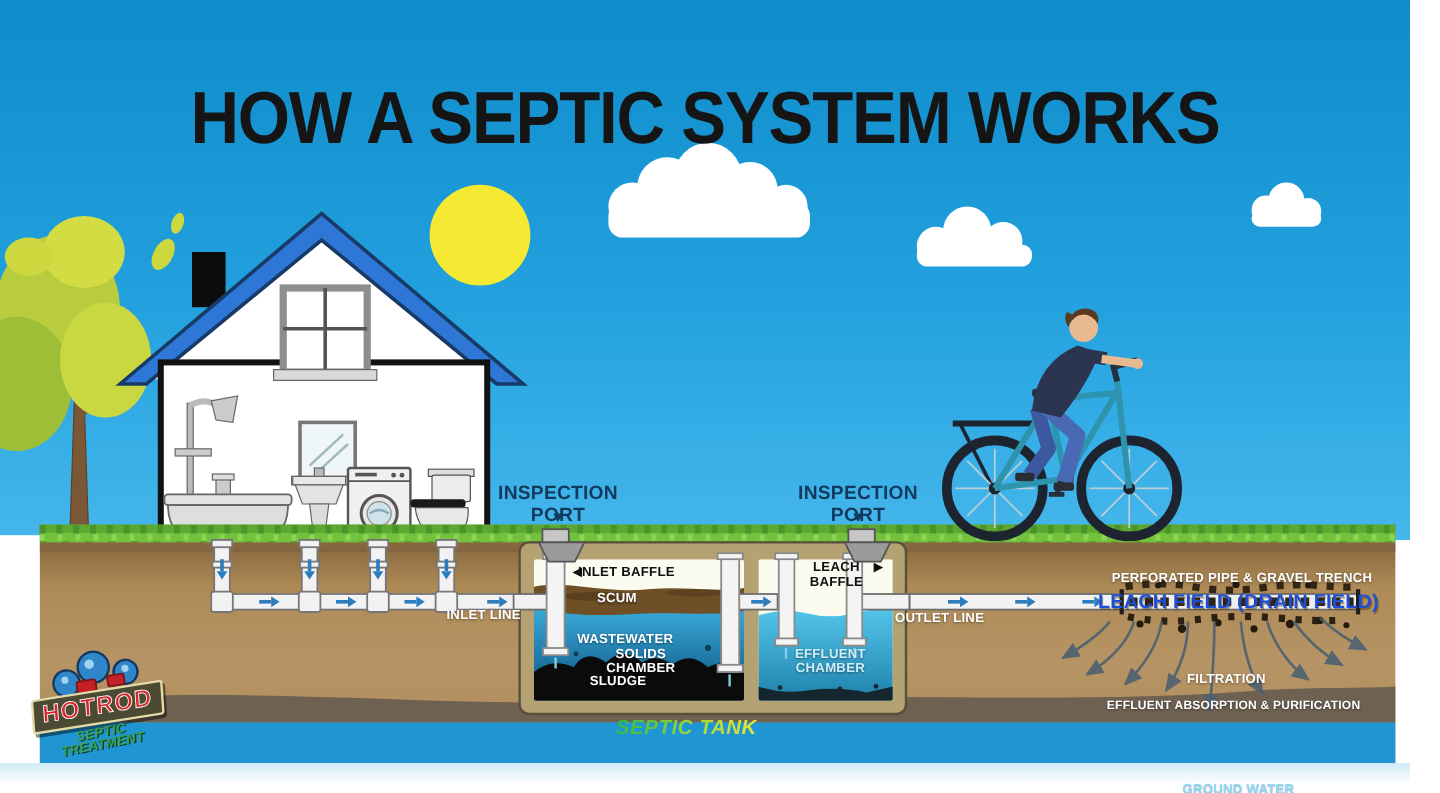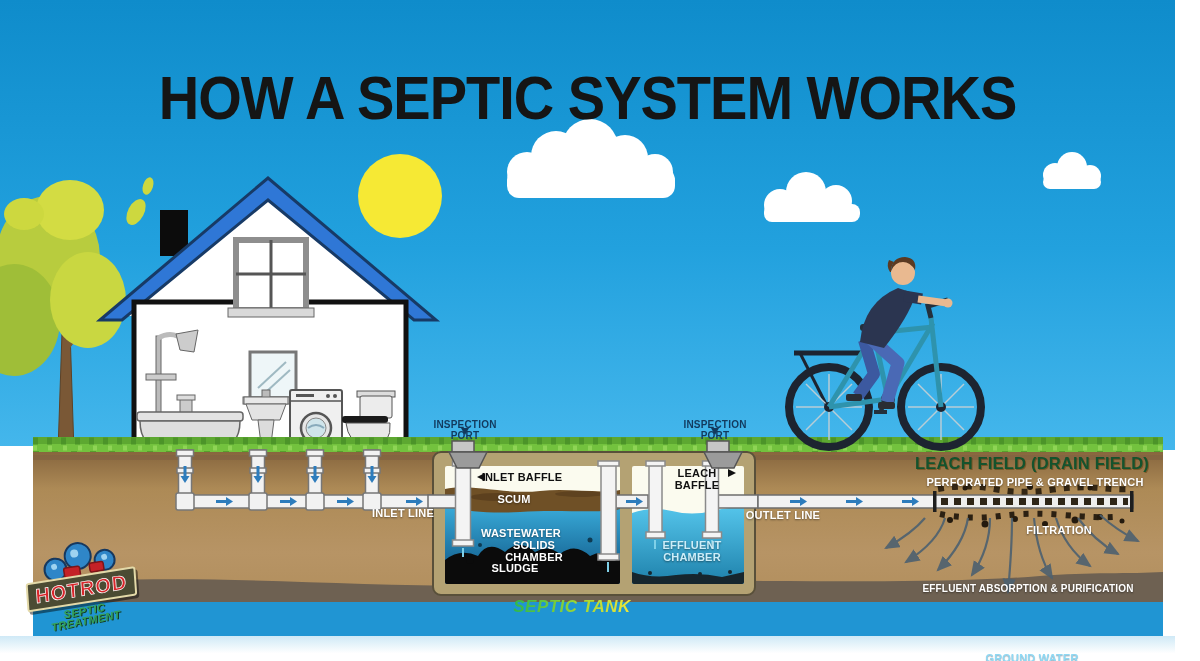--- a/index.html
+++ b/index.html
@@ -7,29 +7,29 @@
           font-family:"Liberation Sans",sans-serif;}
   .scene{position:absolute;left:0;top:0;}
   .title{position:absolute;top:62px;left:0;width:100%;margin:0;text-align:center;
          font:900 56px "Liberation Sans",sans-serif;color:#151515;letter-spacing:-1px;
          transform:scaleY(1.1);transform-origin:top center;}
   .lbl{position:absolute;transform:translateX(-50%);font:bold 11px "Liberation Sans",sans-serif;
        color:#fff;text-align:center;line-height:1.12;white-space:nowrap;
        text-shadow:0 1px 2px rgba(0,0,0,.45);letter-spacing:.2px;}
   .lbl span{display:block;}
   .dark{color:#101010;text-shadow:none;}
-  .navy{color:#123a5e;text-shadow:none;font-size:10px;margin-top:16px;}
+  .navy{color:#123a5e;text-shadow:none;font-size:16px;}
   .cyan{color:#cdeef9;}
   .sz10{font-size:10px;}
   .caption{font:900 17px "Liberation Sans",sans-serif;font-style:italic;letter-spacing:.5px;
            background:linear-gradient(90deg,#2eb84a,#9ed735 55%,#efe63a);
            -webkit-background-clip:text;background-clip:text;color:#9ed735;
            -webkit-text-fill-color:transparent;text-shadow:none;}
-  .leach-title{font:900 16.5px "Liberation Sans",sans-serif;color:#14532d;
-               text-shadow:1px 1px 0 rgba(80,50,0,.45);}
+  .leach-title{font:900 16.5px "Liberation Sans",sans-serif;color:#1d4ed8;
+               text-shadow:1px 1px 0 rgba(80,50,0,.45);margin-top:39px;}
   .gw{color:#8fd9f4;text-shadow:0 1px 1px rgba(0,40,70,.4);}
   .tri{position:absolute;width:0;height:0;}
   .tri-left{border-top:4px solid transparent;border-bottom:4px solid transparent;border-right:8px solid #101010;}
   .tri-right{border-top:4px solid transparent;border-bottom:4px solid transparent;border-left:8px solid #101010;}
   .tri-down{border-left:4px solid transparent;border-right:4px solid transparent;border-top:7px solid #123a5e;}
   .logo{position:absolute;left:18px;top:540px;width:124px;transform:rotate(-9deg);text-align:center;}
   .logo-chars{display:block;margin:0 auto -7px auto;}
   .logo-banner{display:inline-block;background:#4b4b33;border:2px solid #e3d9a8;border-radius:3px;
                padding:1px 7px;transform:skewX(-5deg);box-shadow:2px 3px 0 rgba(0,0,0,.45);}
   .logo-brand{font:900 20px "Liberation Sans",sans-serif;color:#d8262b;
@@ -396,21 +396,21 @@
   <span>CHAMBER</span>
 </div>
 
 <div class="lbl" style="left:403px;top:507px;">INLET LINE</div>
 <div class="lbl" style="left:783px;top:509px;">OUTLET LINE</div>
 
 <div class="lbl caption" style="left:572px;top:597px;">SEPTIC TANK</div>
 
 <div class="lbl leach-title" style="left:1032px;top:454px;">LEACH FIELD (DRAIN FIELD)</div>
 <div class="lbl" style="left:1035px;top:476px;">PERFORATED PIPE &amp; GRAVEL TRENCH</div>
-<div class="lbl" style="left:1022px;top:524px;margin-left:37px;">FILTRATION</div>
+<div class="lbl" style="left:1022px;top:560px;">FILTRATION</div>
 <div class="lbl sz10" style="left:1028px;top:583px;">EFFLUENT ABSORPTION &amp; PURIFICATION</div>
 <div class="lbl gw" style="left:1032px;top:652px;">GROUND WATER</div>
 
 <div class="logo">
   <svg class="logo-chars" width="100" height="42" viewBox="0 0 100 42">
     <circle cx="28" cy="26" r="11" fill="#2f86c8" stroke="#16385f" stroke-width="2"></circle>
     <circle cx="52" cy="16" r="13" fill="#2f86c8" stroke="#16385f" stroke-width="2"></circle>
     <circle cx="78" cy="24" r="10" fill="#2f86c8" stroke="#16385f" stroke-width="2"></circle>
     <rect x="36" y="26" width="16" height="10" rx="2" fill="#c42127" stroke="#7c1418" stroke-width="1.5"></rect>
     <rect x="62" y="25" width="14" height="9" rx="2" fill="#c42127" stroke="#7c1418" stroke-width="1.5"></rect>

